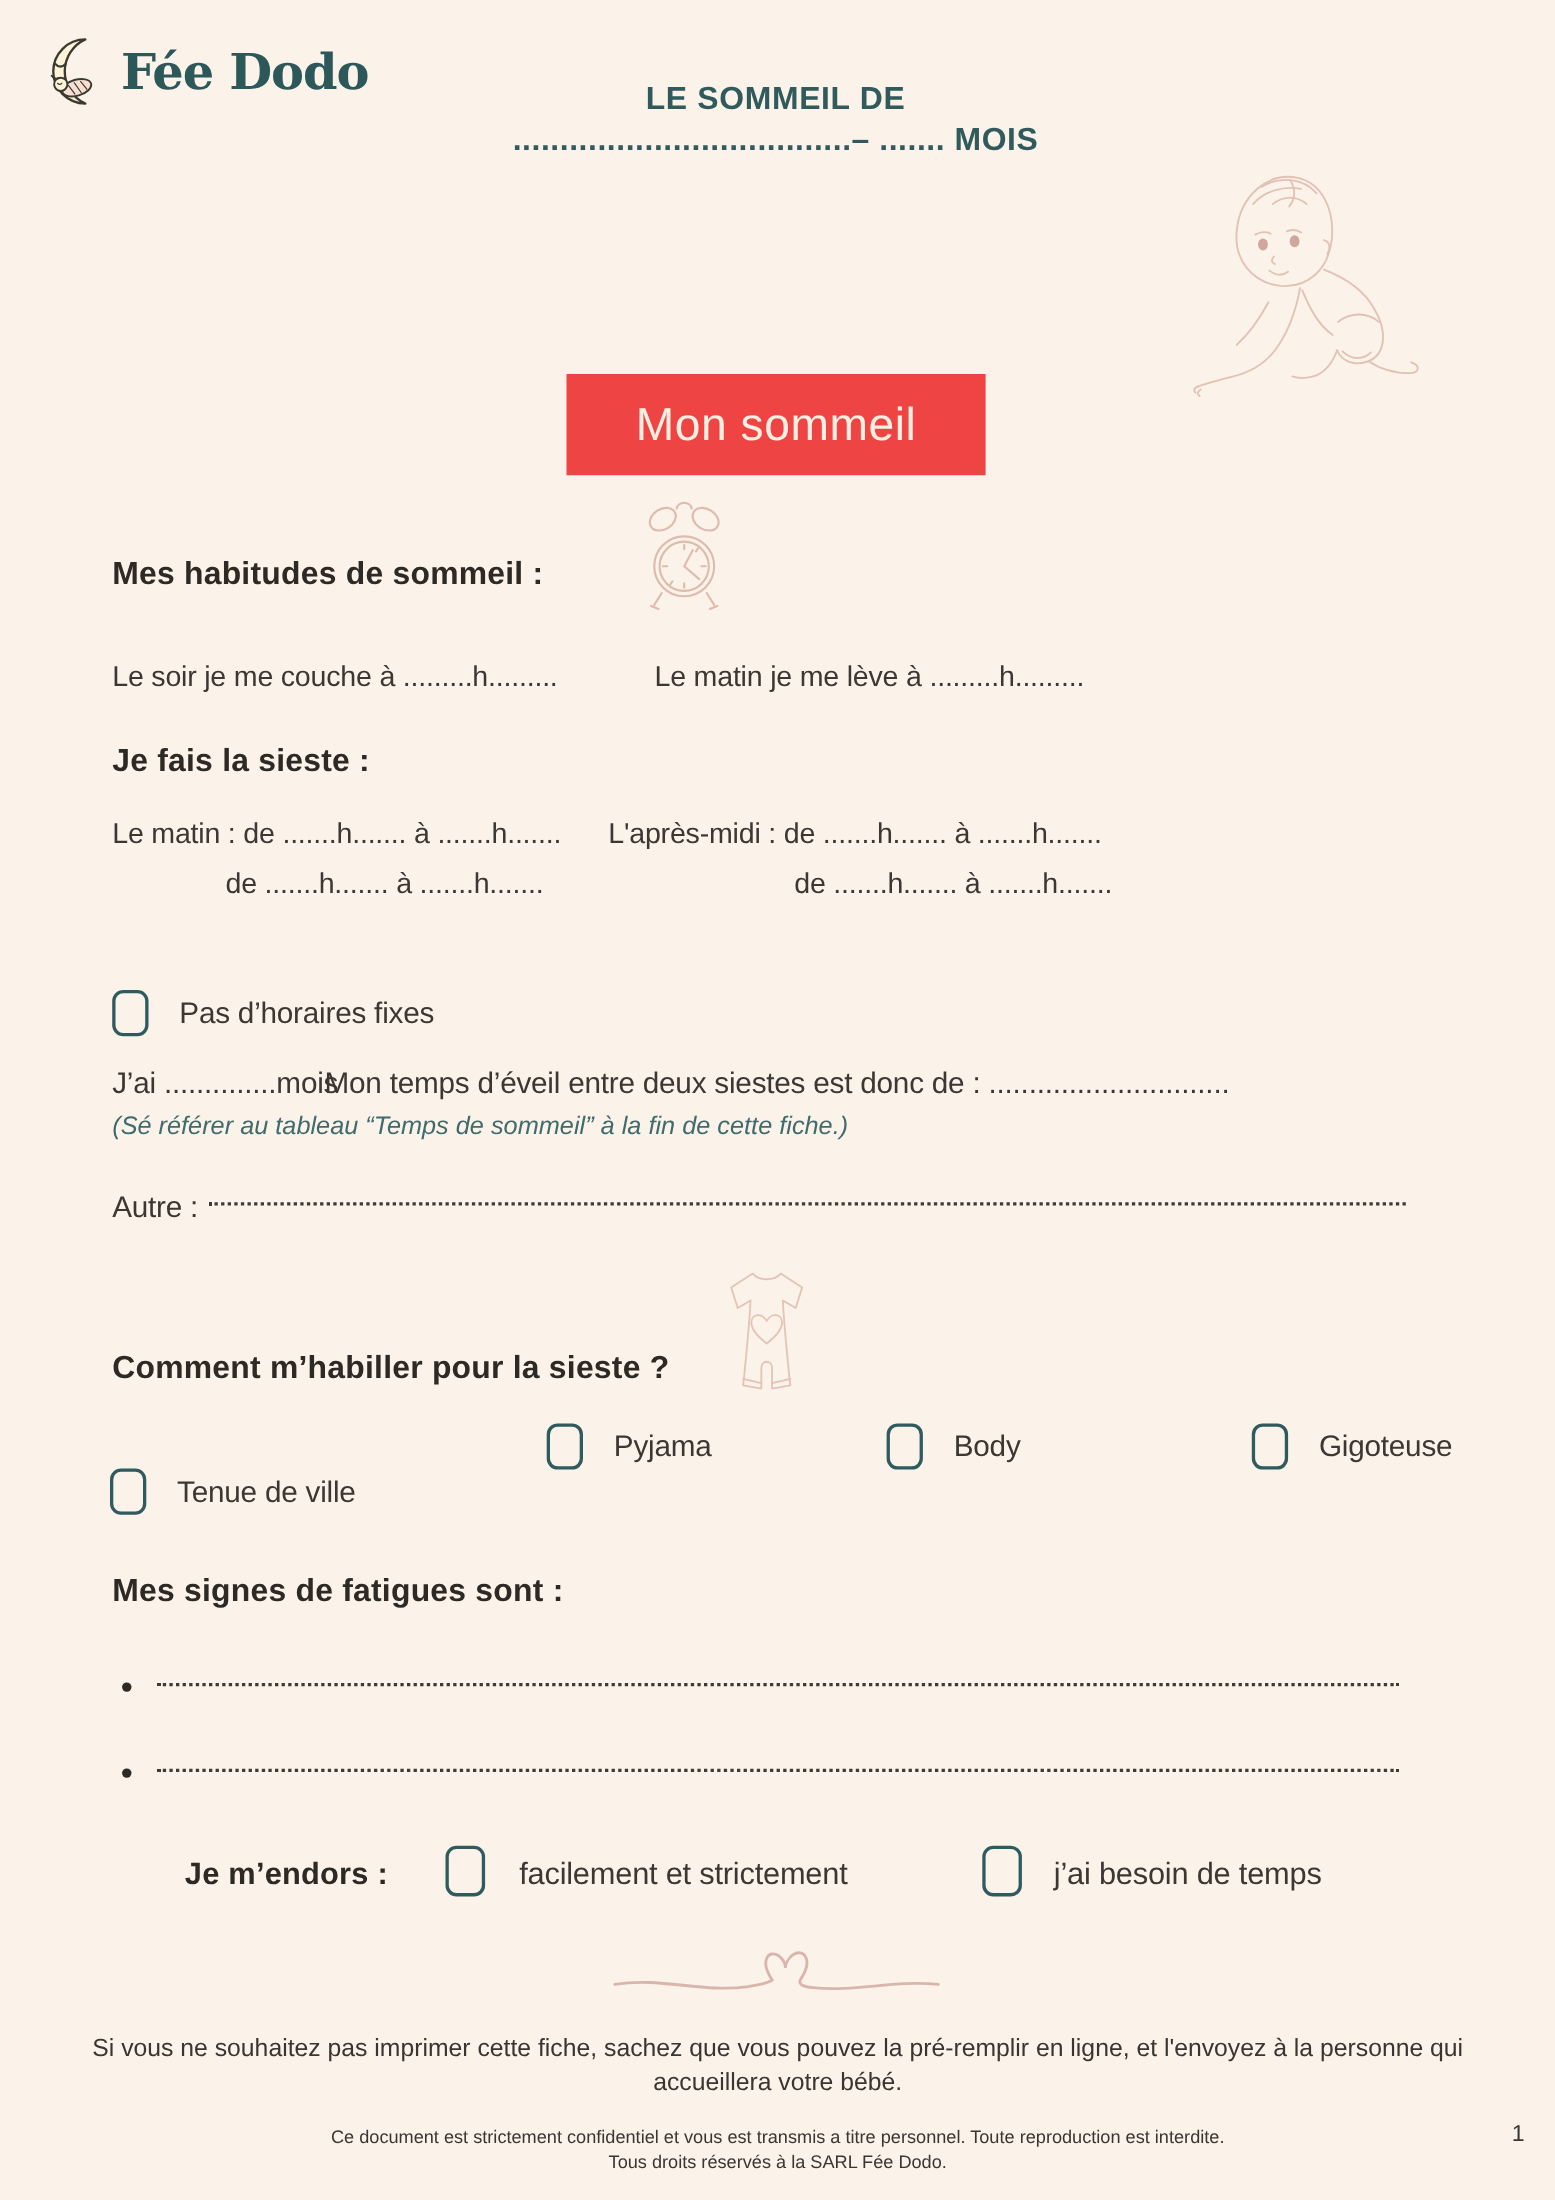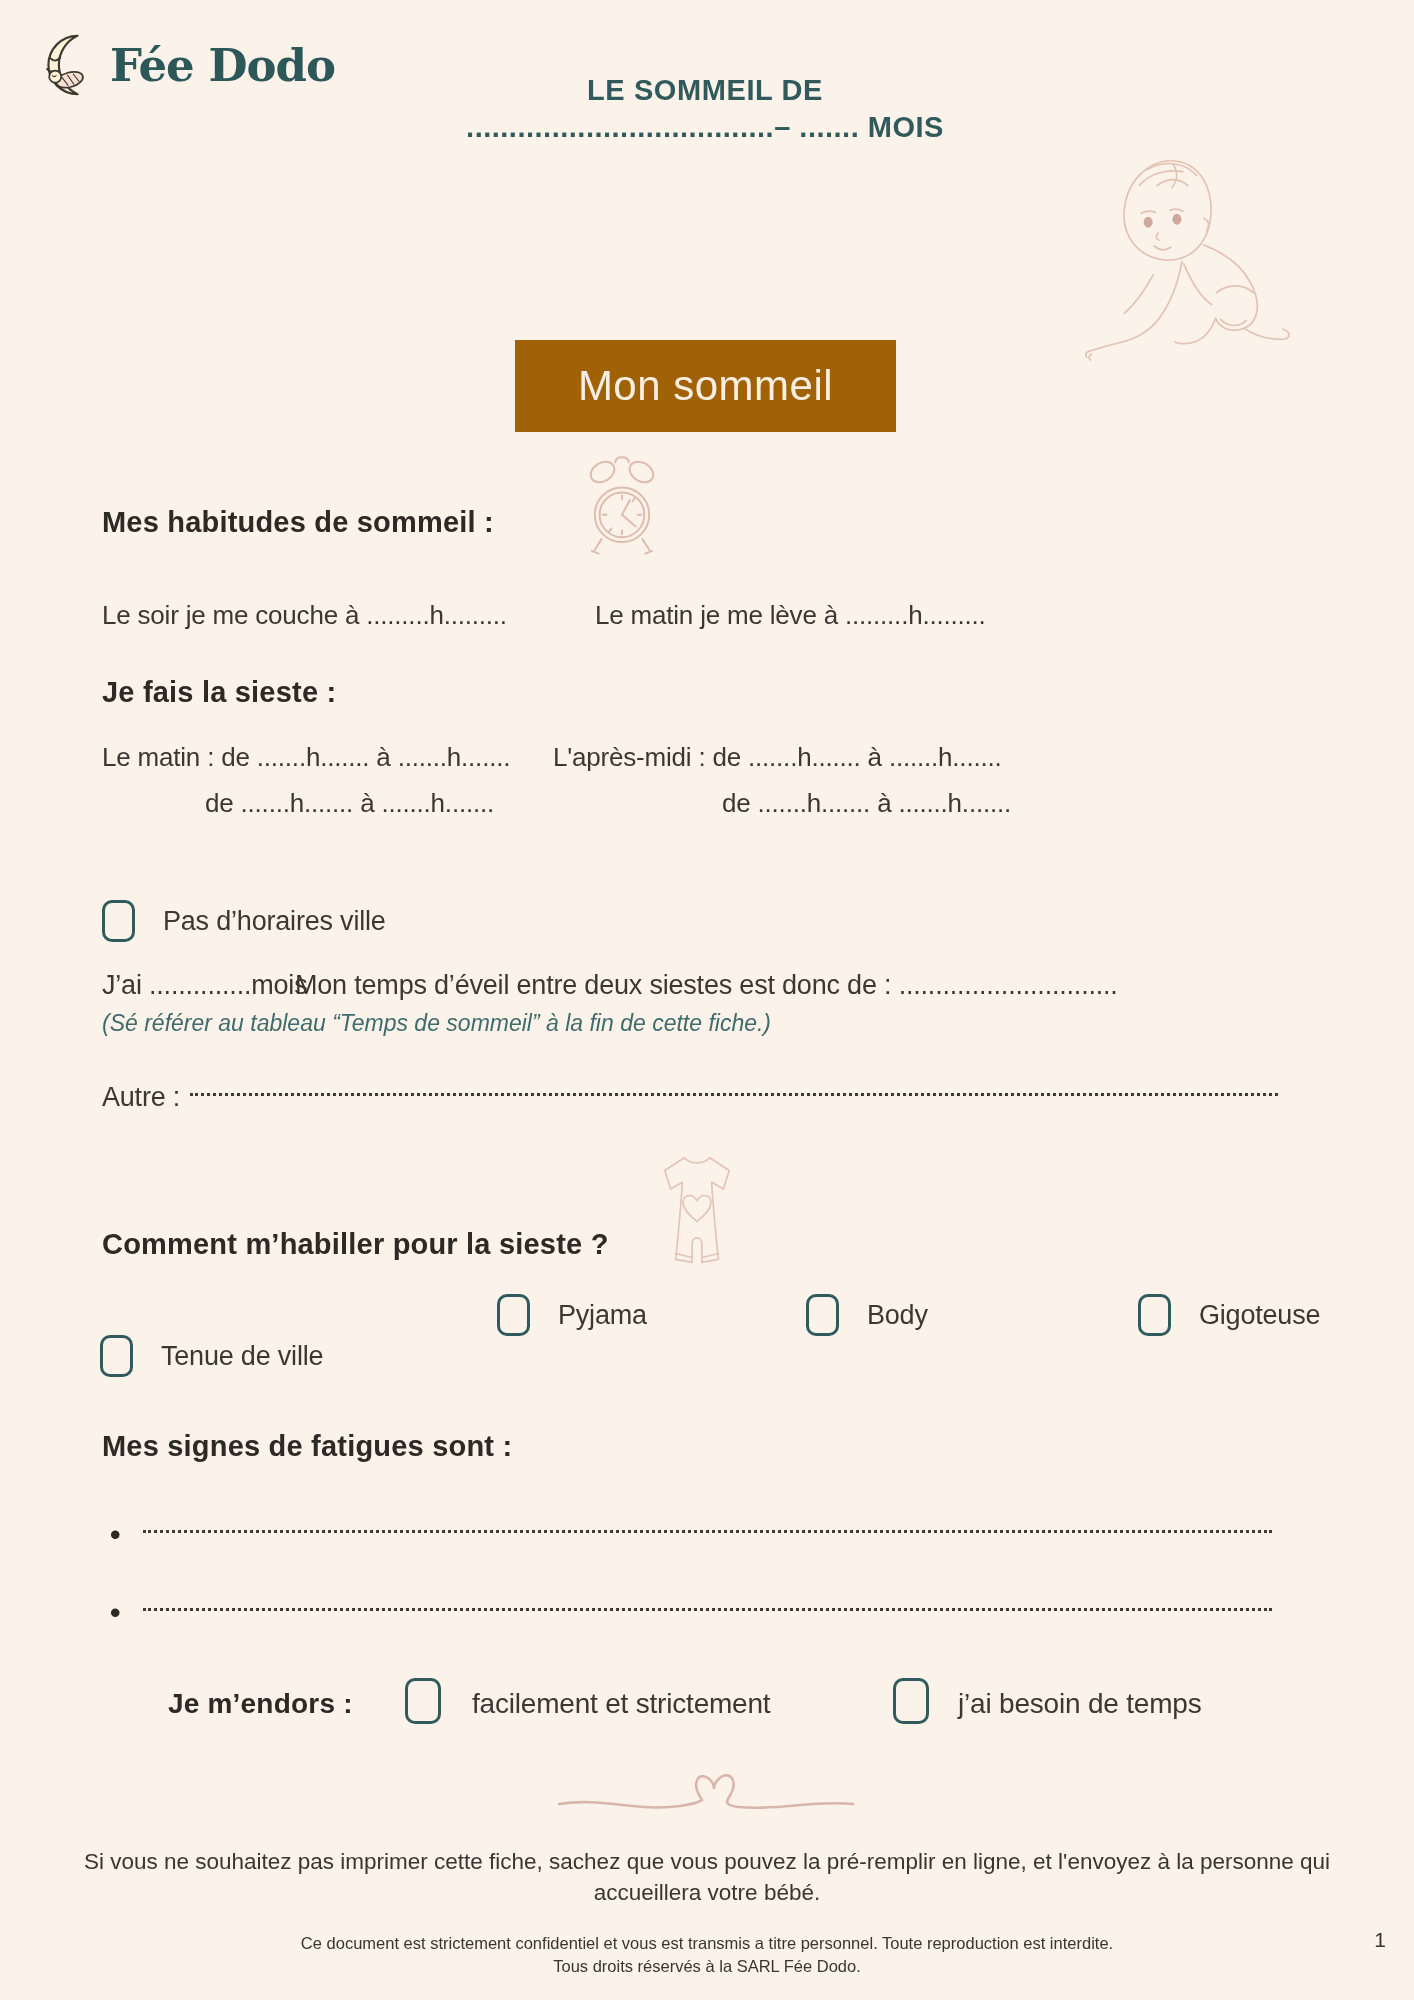--- a/index.html
+++ b/index.html
@@ -9,21 +9,21 @@
   }
   .abs{position:absolute;}
   
   .logo{left:28px;top:30px;display:flex;align-items:center;gap:12px;}
   .logo-text{font-family:"DejaVu Serif",serif;font-weight:700;font-size:45px;color:#2c5859;letter-spacing:-1px;}
   
   .header-title{left:395px;top:74px;width:620px;text-align:center;color:#315a5d;}
   .title-l1{font-weight:700;font-size:29px;letter-spacing:.6px;}
   .title-l2{font-weight:700;font-size:29px;letter-spacing:.5px;margin-top:4px;}
   
-  .banner{left:515px;top:340px;width:381px;height:92px;background:#a16207;display:flex;align-items:center;justify-content:center;}
+  .banner{left:515px;top:340px;width:381px;height:92px;background:#ef4444;display:flex;align-items:center;justify-content:center;}
   .banner-text{font-size:42px;font-weight:400;color:#f8eee1;letter-spacing:.5px;}
   
   .h-bold{font-weight:700;font-size:29px;color:#2d2925;letter-spacing:.2px;}
   .body-text{font-size:26px;color:#3c3733;letter-spacing:-.2px;}
   .note-italic{font-style:italic;font-size:23px;color:#3f6b6c;}
   
   .cb{width:33px;height:42px;border:3.5px solid #2f5b5e;border-radius:10px;box-sizing:border-box;background:transparent;display:inline-block;}
   .opt{display:flex;align-items:center;gap:28px;}
   
   .dotline{border-bottom:3px dotted #403a35;height:1px;}
@@ -112,21 +112,21 @@
 
   <div class="abs h-bold" style="left:102px;top:676px;">Je fais la sieste :</div>
 
   <div class="abs body-text" style="left:102px;top:742px;">Le matin : de .......h....... à .......h.......</div>
   <div class="abs body-text" style="left:553px;top:742px;">L'après-midi : de .......h....... à .......h.......</div>
   <div class="abs body-text" style="left:205px;top:788px;">de .......h....... à .......h.......</div>
   <div class="abs body-text" style="left:722px;top:788px;">de .......h....... à .......h.......</div>
 
   <div class="abs opt" style="left:102px;top:900px;">
     <span class="cb"></span>
-    <span class="body-text" style="font-size:27px;">Pas d’horaires ville</span>
+    <span class="body-text" style="font-size:27px;">Pas d’horaires fixes</span>
   </div>
 
   <div class="abs body-text" style="left:102px;top:970px;font-size:27px;">J’ai ..............mois</div>
   <div class="abs body-text" style="left:295px;top:970px;font-size:27px;">Mon temps d’éveil entre deux siestes est donc de : ..............................</div>
   <div class="abs note-italic" style="left:102px;top:1010px;">(Sé référer au tableau “Temps de sommeil” à la fin de cette fiche.)</div>
 
   <div class="abs fillrow" style="left:102px;top:1082px;width:1176px;">
     <span class="body-text" style="font-size:27px;">Autre :</span>
     <span class="dotline" style="flex:1;margin-left:10px;margin-bottom:7px;"></span>
   </div>

